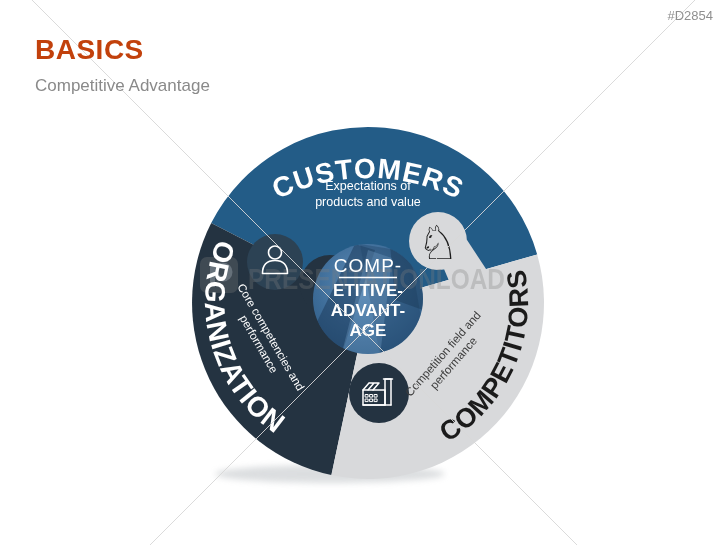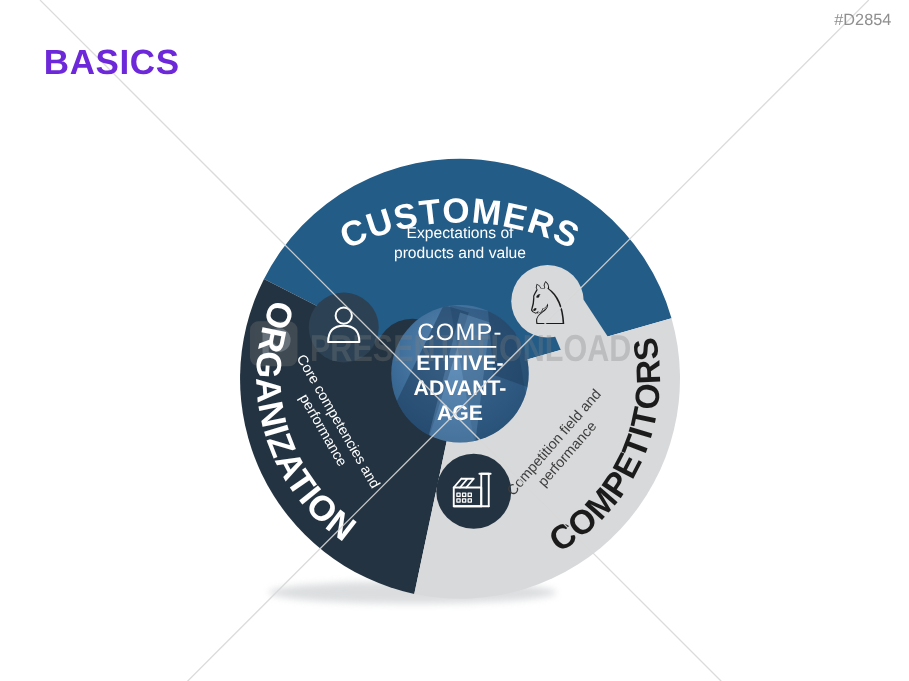--- a/index.html
+++ b/index.html
@@ -1,19 +1,19 @@
 <!DOCTYPE html>
 <html><head>
 <meta charset="utf-8">
 <style>
   html,body{margin:0;padding:0;background:#fff;}
   .slide{position:relative;width:727px;height:545px;background:#ffffff;overflow:hidden;
          font-family:"Liberation Sans",sans-serif;}
   .hdr-title{position:absolute;left:35px;top:34px;font-size:28px;font-weight:bold;
-             color:#6d28d9;letter-spacing:.5px;}
+             color:#c2410c;letter-spacing:.5px;}
   .hdr-sub{position:absolute;left:35px;top:76px;font-size:17px;color:#8a8a8a;}
   .hdr-code{position:absolute;right:14px;top:8px;font-size:13px;color:#8f8f8f;}
   svg{position:absolute;left:0;top:0;}
   text{font-family:"Liberation Sans",sans-serif;}
   .arc-label{font-weight:bold;fill:#ffffff;}
   .desc{fill:#ffffff;font-size:11.5px;}
   .desc-dark{fill:#3d3d3d;font-size:11.5px;}
   .center-line{fill:#ffffff;font-weight:bold;font-size:17px;text-anchor:middle;}
   .center-first{fill:#ffffff;font-weight:normal;font-size:19px;text-anchor:middle;letter-spacing:1px;}
   .wm-text{font-weight:bold;fill:#7f7f7f;}
@@ -119,15 +119,16 @@
       <rect x="-9" y="6" width="2.6" height="2.6" stroke-width="1"></rect>
       <rect x="-4.5" y="6" width="2.6" height="2.6" stroke-width="1"></rect>
       <path d="M-16,12 L12,12"></path>
     </g>
 
     <line x1="32" y1="0" x2="577" y2="545" stroke="#d8d8d8" stroke-width="1" opacity="0.9"></line>
     <line x1="695" y1="0" x2="150" y2="545" stroke="#d8d8d8" stroke-width="1" opacity="0.9"></line>
   </svg>
 
   <div class="hdr-title">BASICS</div>
+  <div class="hdr-sub">Competitive Advantage</div>
   <div class="hdr-code">#D2854</div>
 
 </div>
 
 </body></html>

